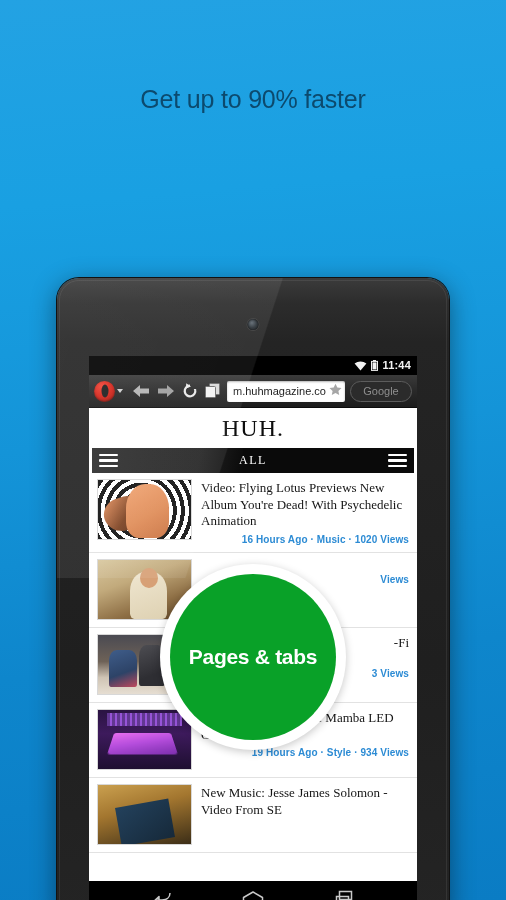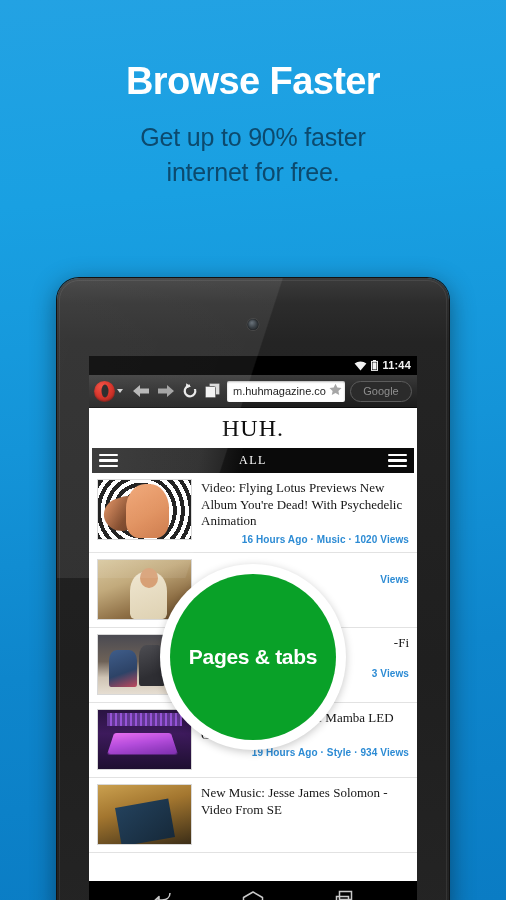--- a/index.html
+++ b/index.html
@@ -392,24 +392,22 @@
     font-weight: bold;
     line-height: 1.26;
     letter-spacing: -0.3px;
     text-align: right;
   }
 </style>
 </head>
 <body>
 
 <div class="promo">
-  <div class="promo-title">Browse Faster</div>
   <div class="promo-sub">
     <div>Get up to 90% faster</div>
-    <div>internet for free.</div>
   </div>
 </div>
 
 <div class="device">
   <div class="camera"></div>
 
   <div class="screen">
 
     <div class="statusbar">
       <span class="sb-icon">

